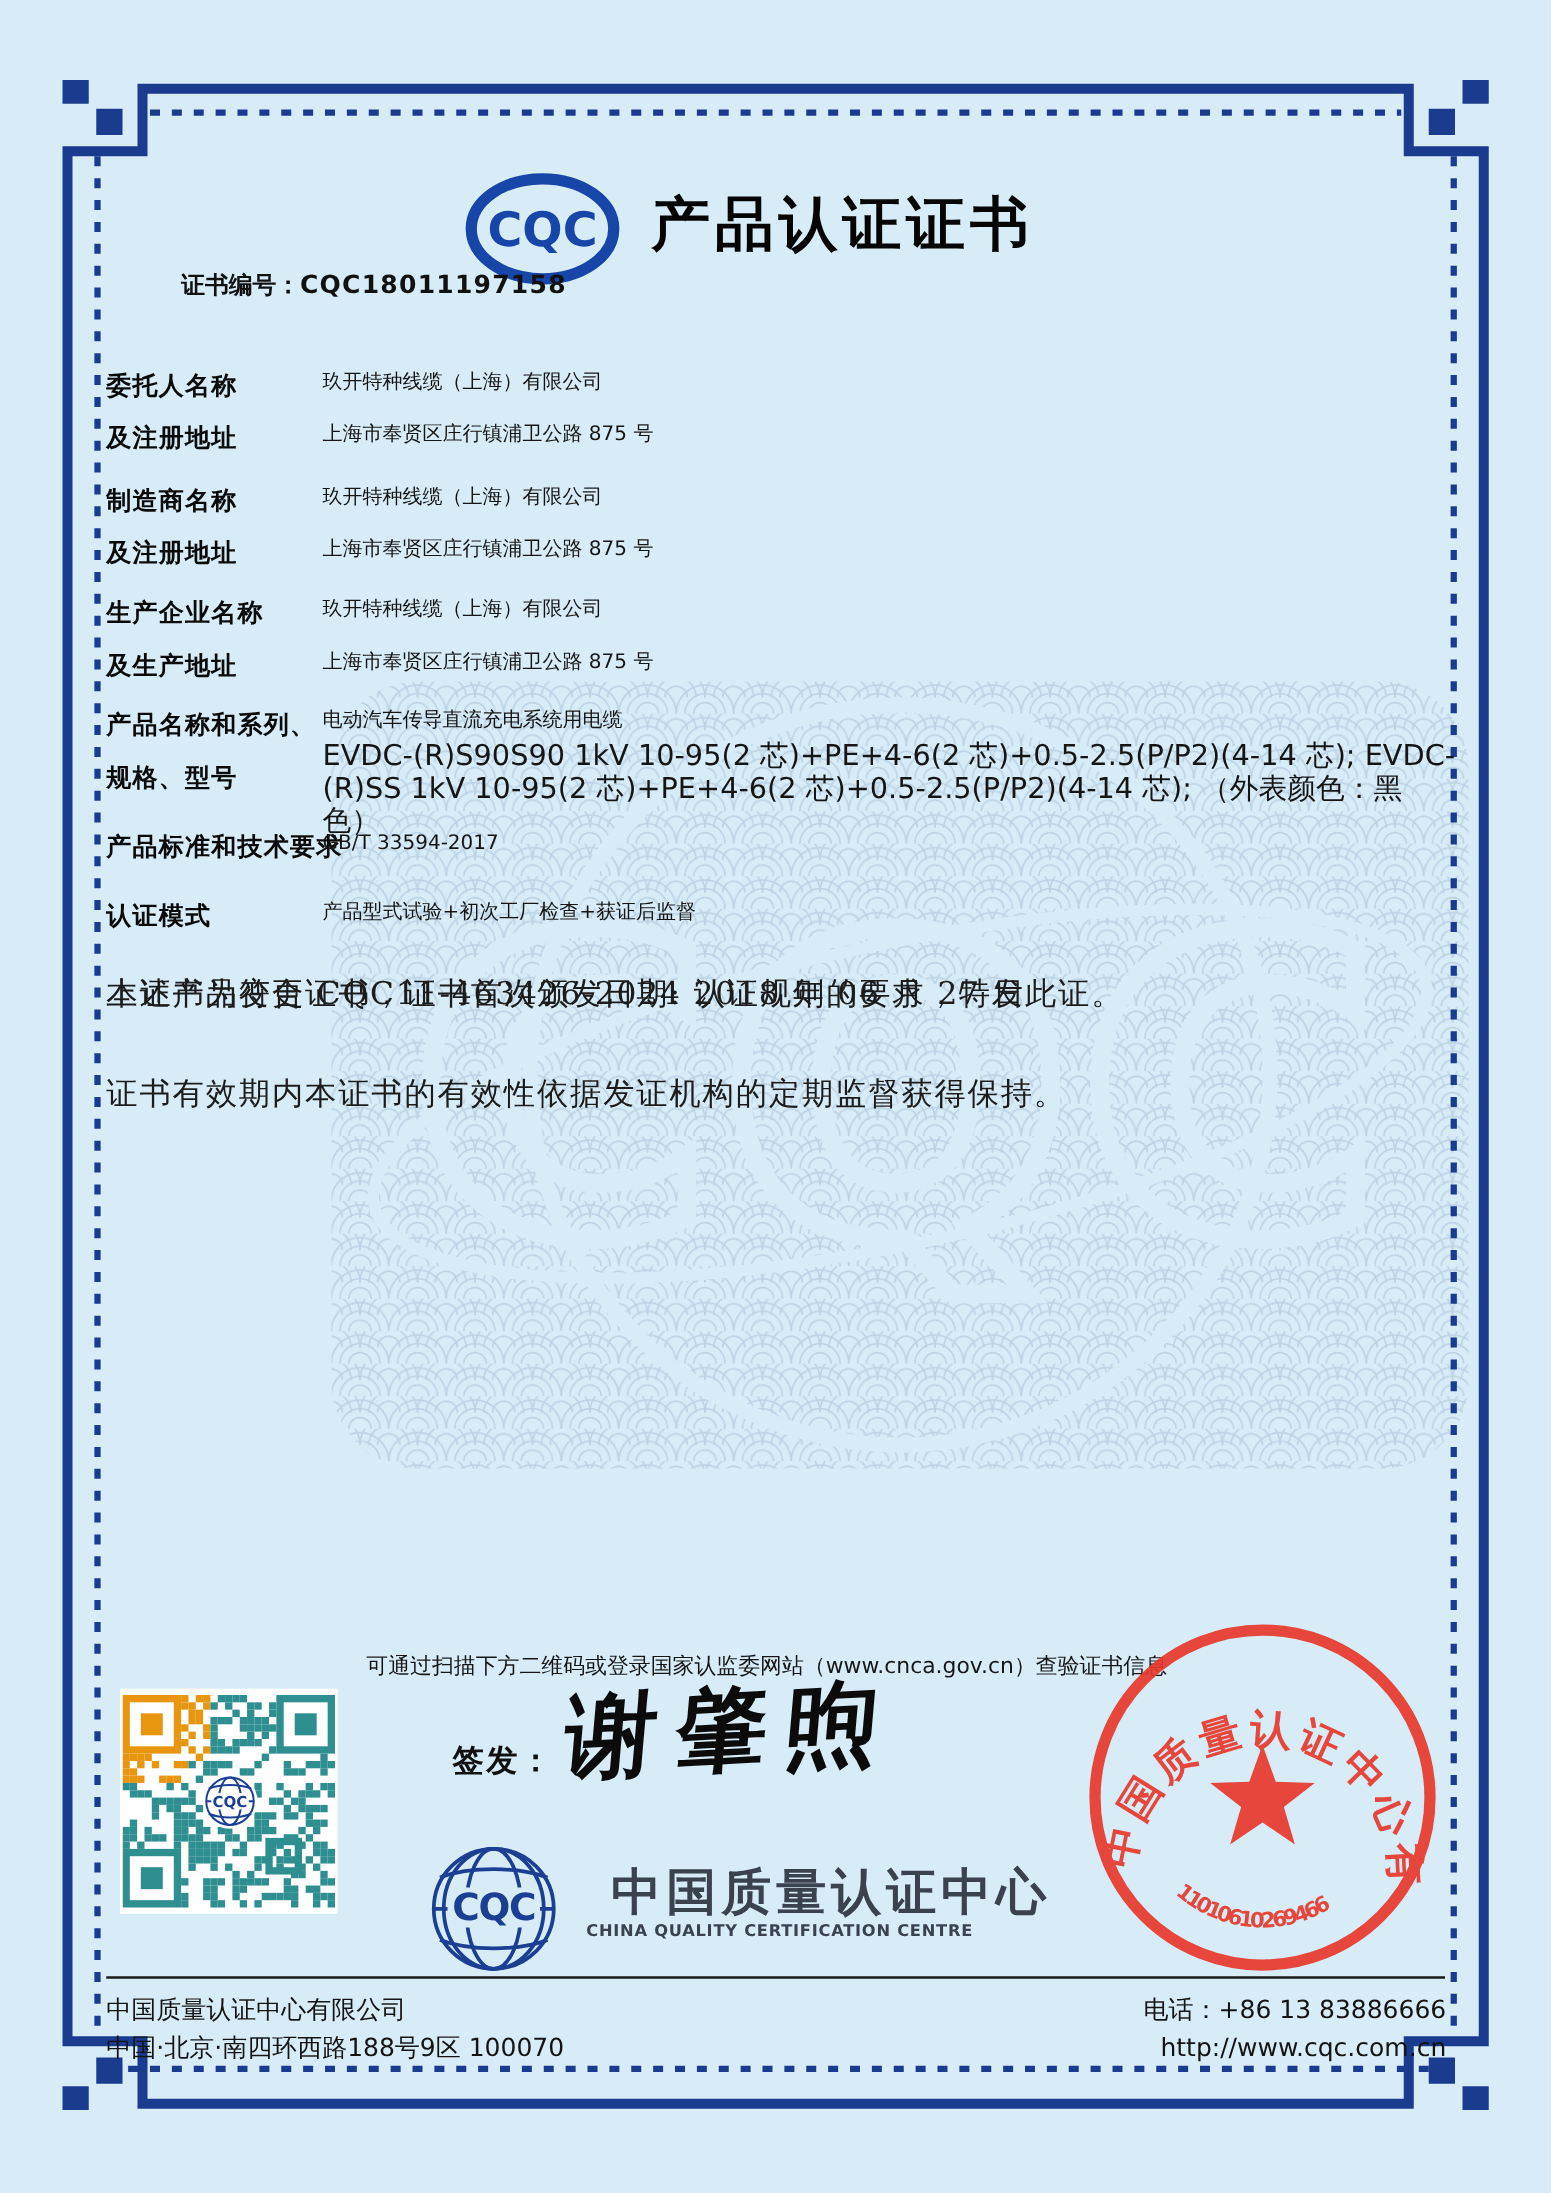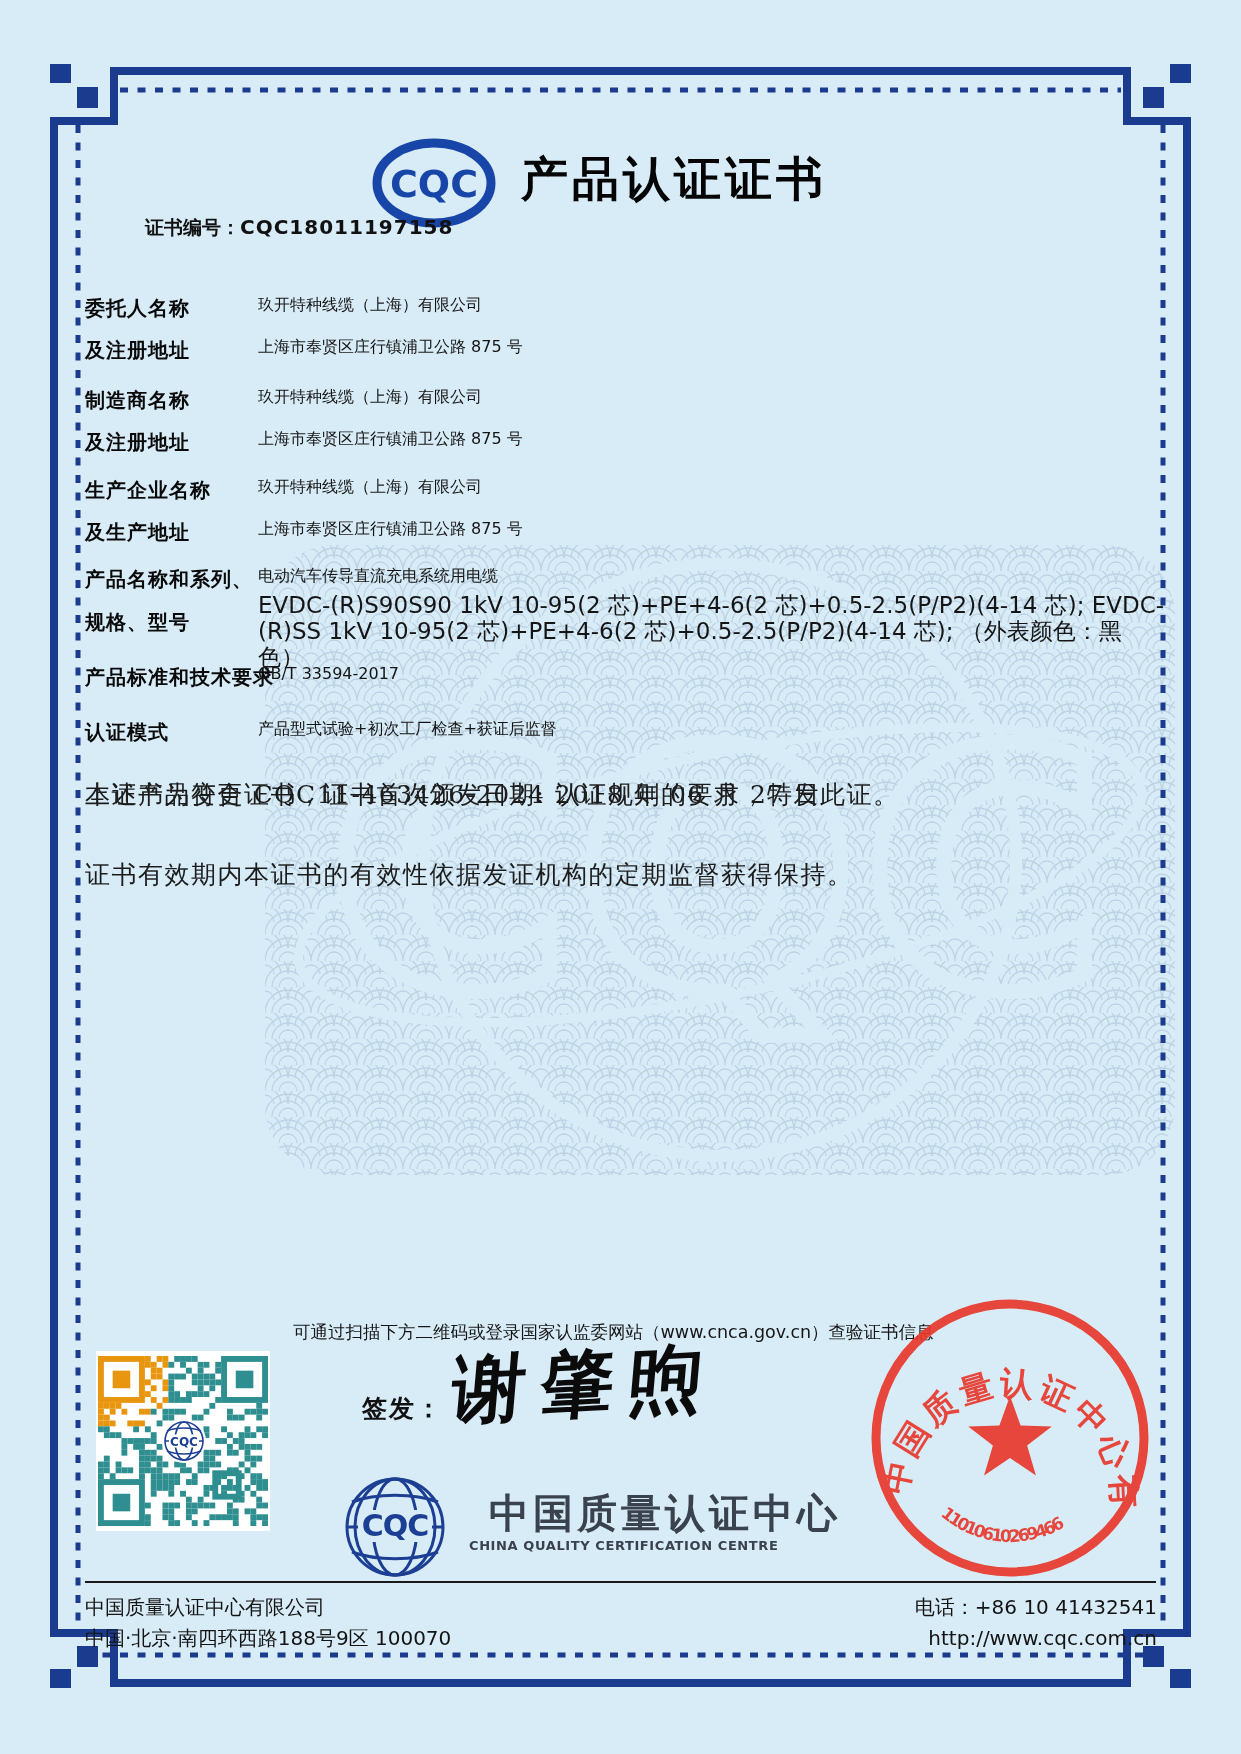--- a/index.html
+++ b/index.html
@@ -471,15 +471,15 @@
   </text>
   <path d="M144,108 L154.6,137.4 L185.8,138.4 L161.1,157.6 L169.9,187.6 L144,170 L118.1,187.6 L126.9,157.6 L102.2,138.4 L133.4,137.4 Z" fill="#e8382b"></path>
 </svg>
 
 <div class="abs rule"></div>
 <div class="abs foot-left">
   <div>中国质量认证中心有限公司</div>
   <div>中国·北京·南四环西路188号9区 100070</div>
 </div>
 <div class="abs foot-right">
-  <div><span>电话：</span><span>+86 10 41432541</span></div>
+  <div><span>电话：</span><span>+86 13 83886666</span></div>
   <div>http://www.cqc.com.cn</div>
 </div>
 
 </body></html>

